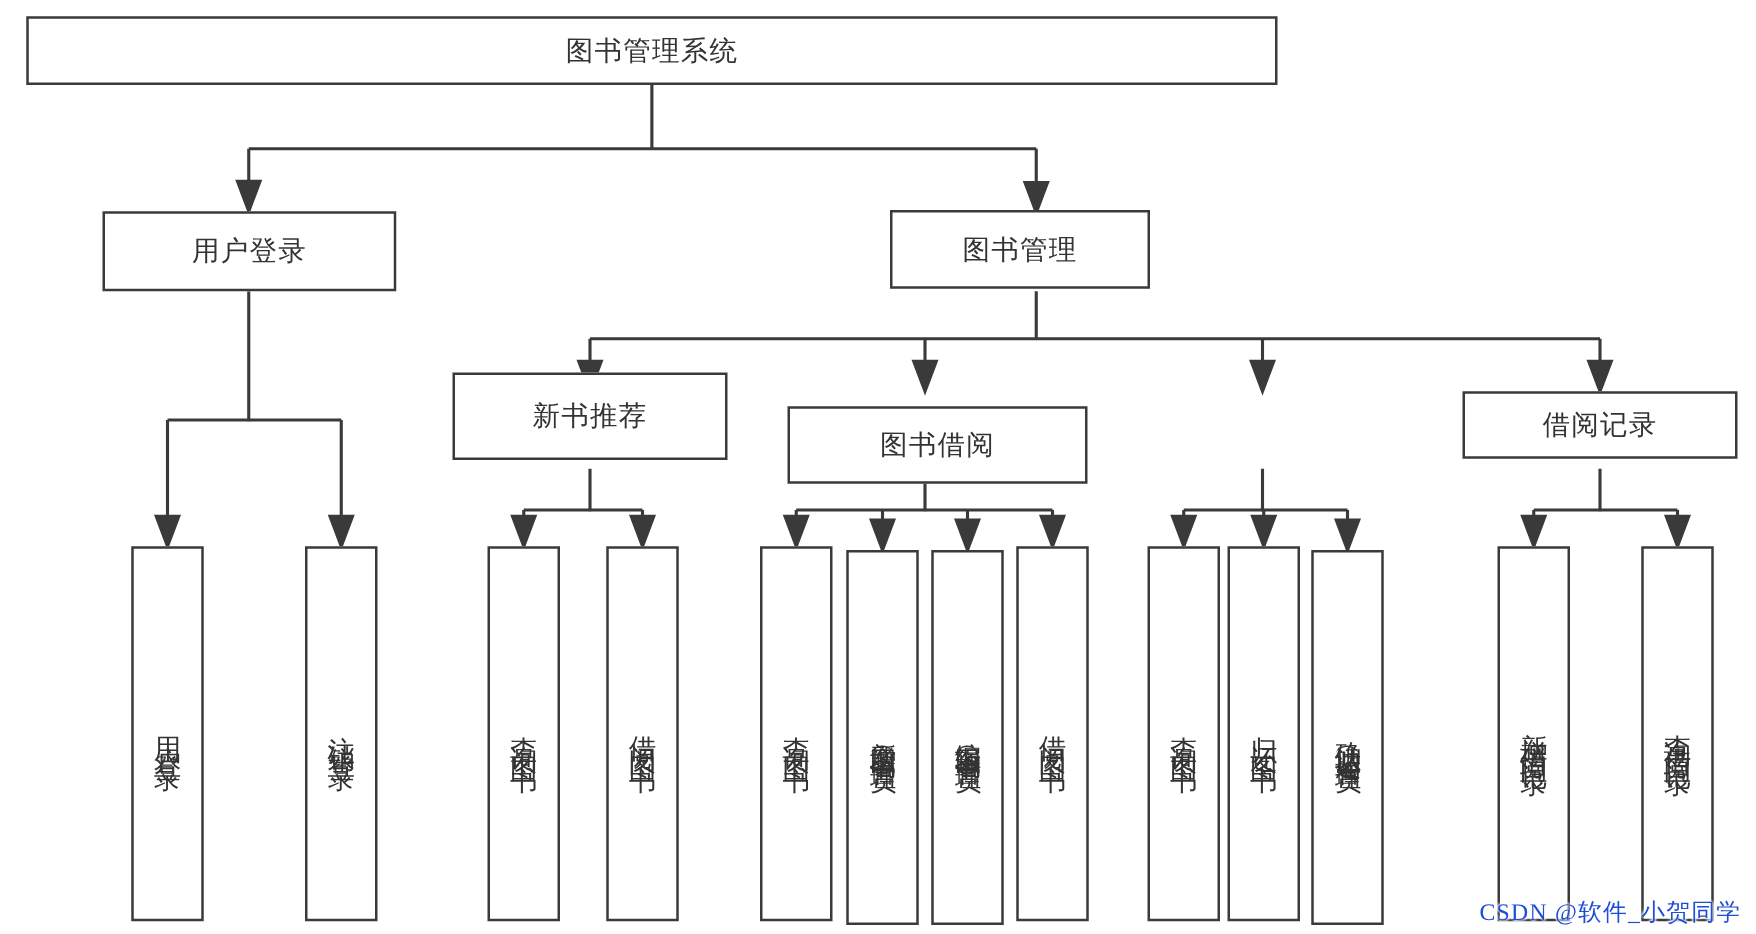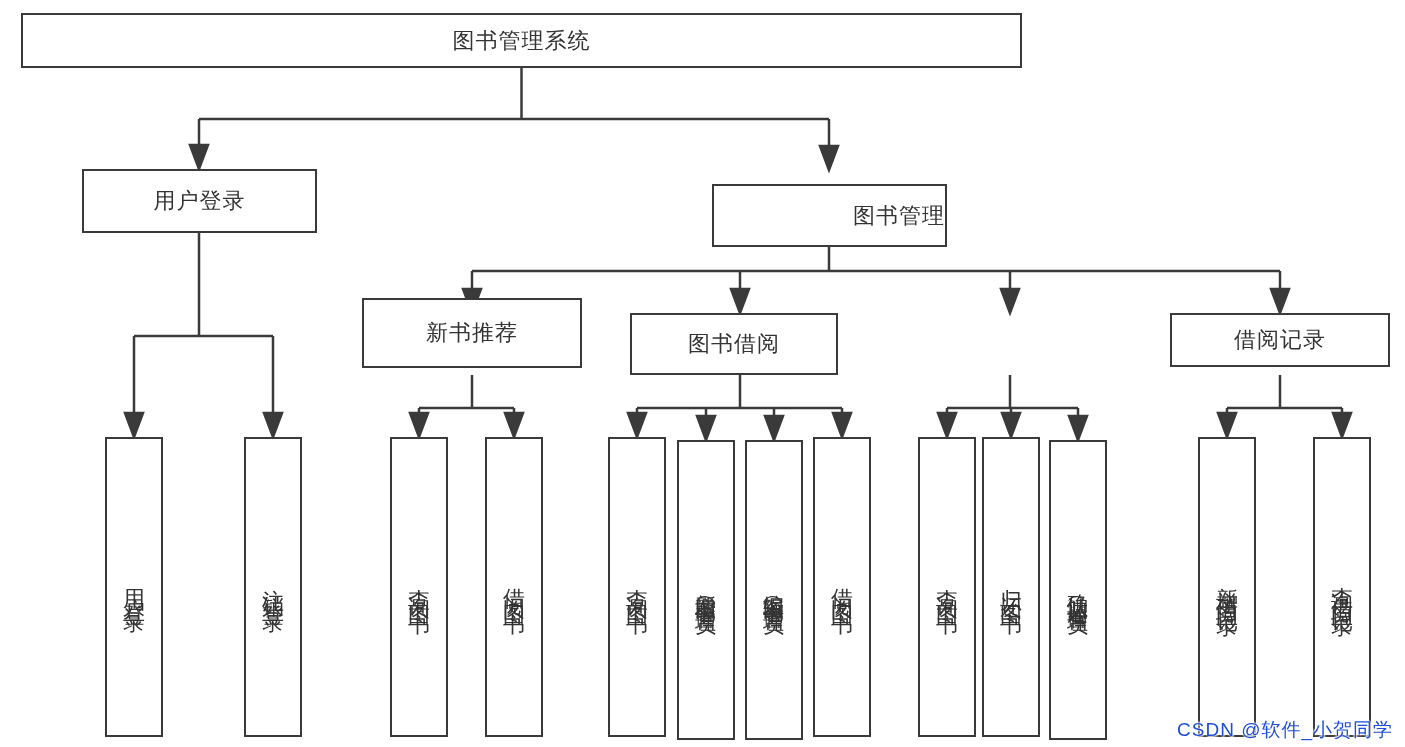--- a/index.html
+++ b/index.html
@@ -1,21 +1,21 @@
 <!DOCTYPE html>
 <html><head>
 <meta charset="utf-8">
 <style>
   html, body { margin: 0; padding: 0; background: #ffffff; }
   #stage {
     position: relative;
     width: 1405px;
     height: 747px;
     background: #ffffff;
-    font-family: Liberation Sans, sans-serif;
+    font-family: Liberation Serif, serif;
     overflow: hidden;
   }
   #wires {
     position: absolute;
     left: 0; top: 0;
     width: 1405px; height: 747px;
     pointer-events: none;
   }
   .node {
     position: absolute;
@@ -133,28 +133,28 @@
     </g>
   </svg>
 
   <div class="node" style="left:21px; top:13px; width:1001px; height:55px;">
     <span>图书管理系统</span>
   </div>
 
   <div class="node" style="left:82px; top:169px; width:235px; height:64px;">
     <span>用户登录</span>
   </div>
-  <div class="node" style="left:712px; top:184px; width:235px; height:63px;justify-content:flex-end;">
+  <div class="node" style="left:712px; top:168px; width:208px; height:63px;">
     <span>图书管理</span>
   </div>
 
   <div class="node" style="left:362px; top:298px; width:220px; height:70px;">
     <span>新书推荐</span>
   </div>
-  <div class="node" style="left:630px; top:313px; width:208px; height:62px;">
+  <div class="node" style="left:630px; top:325px; width:240px; height:62px;">
     <span>图书借阅</span>
   </div>
   <div class="node" style="left:1170px; top:313px; width:220px; height:54px;">
     <span>借阅记录</span>
   </div>
 
   <div class="leaf" style="left:105px;">
     <span>用户登录</span>
   </div>
   <div class="leaf" style="left:244px;">

